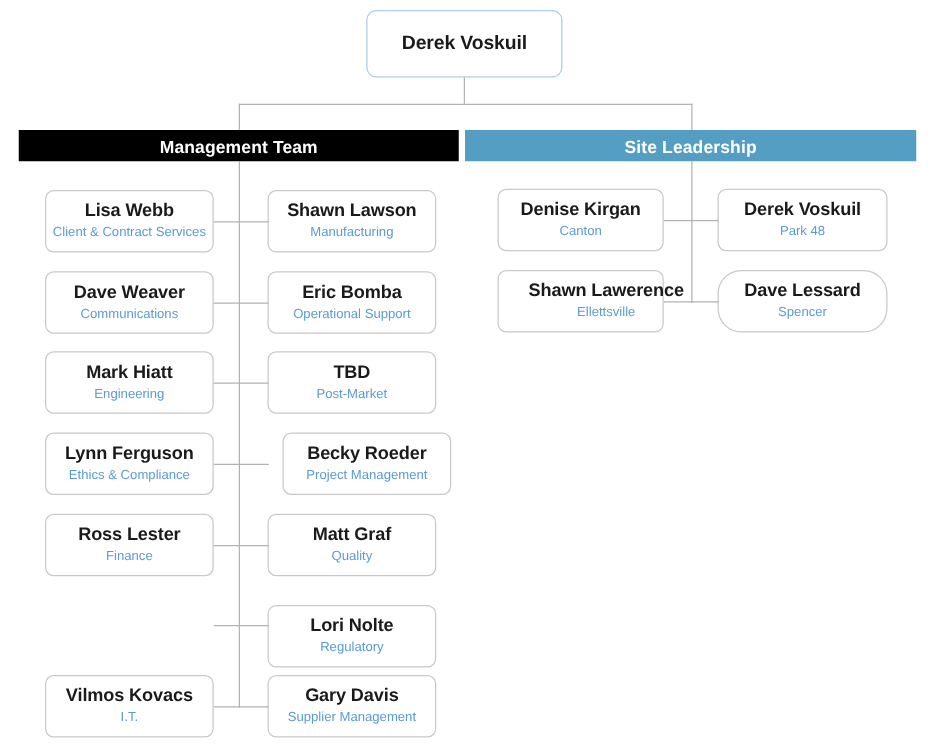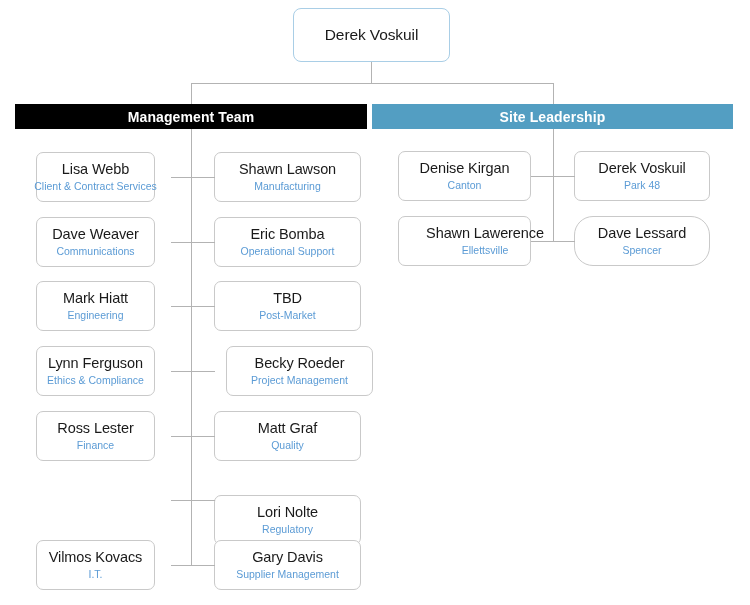--- a/index.html
+++ b/index.html
@@ -39,21 +39,21 @@
     display: flex;
     flex-direction: column;
     align-items: center;
     justify-content: center;
     text-align: center;
     padding: 2px 4px;
   }
   .node .name {
     color: #1a1a1a;
     font-size: 14.5px;
-    font-weight: normal;
+    font-weight: bold;
     line-height: 1.18;
     letter-spacing: -0.1px;
     white-space: nowrap;
   }
   .node .role {
     color: #5b9bd5;
     font-size: 10.5px;
     font-weight: normal;
     line-height: 1.22;
     margin-top: 2px;
@@ -92,22 +92,22 @@
     background: #000000;
   }
   #header-site {
     left: 372px;
     top: 104px;
     width: 361px;
     background: #539ec2;
   }
 
   
-  .mt-left  { left: 36px;  width: 119px; }
-  .mt-right { left: 214px; width: 147px; }
+  .mt-left  { left: 36px;  width: 135px; }
+  .mt-right { left: 214px; width: 135px; }
   .sl-left  { left: 398px; width: 133px; }
   .sl-right { left: 574px; width: 136px; }
   .row-h    { height: 50px; }
 </style>
 </head>
 <body>
 
 <div id="chart-root">
 
   <div id="root-node" class="node">
@@ -176,21 +176,21 @@
     <div class="name">Ross Lester</div>
     <div class="role">Finance</div>
   </div>
   <div class="node mt-right row-h" style="top:411px;">
     <div class="name">Matt Graf</div>
     <div class="role">Quality</div>
   </div>
   <div class="line h" style="left:171px; top:436px; width:21px;"></div>
   <div class="line h" style="left:191px; top:436px; width:24px;"></div>
 
-  <div class="node mt-right row-h" style="top:495px;">
+  <div class="node mt-right row-h" style="top:484px;">
     <div class="name">Lori Nolte</div>
     <div class="role">Regulatory</div>
   </div>
   <div class="line h" style="left:171px; top:500px; width:21px;"></div>
   <div class="line h" style="left:191px; top:500px; width:24px;"></div>
 
   <div class="node mt-left row-h" style="top:540px;">
     <div class="name">Vilmos Kovacs</div>
     <div class="role">I.T.</div>
   </div>

